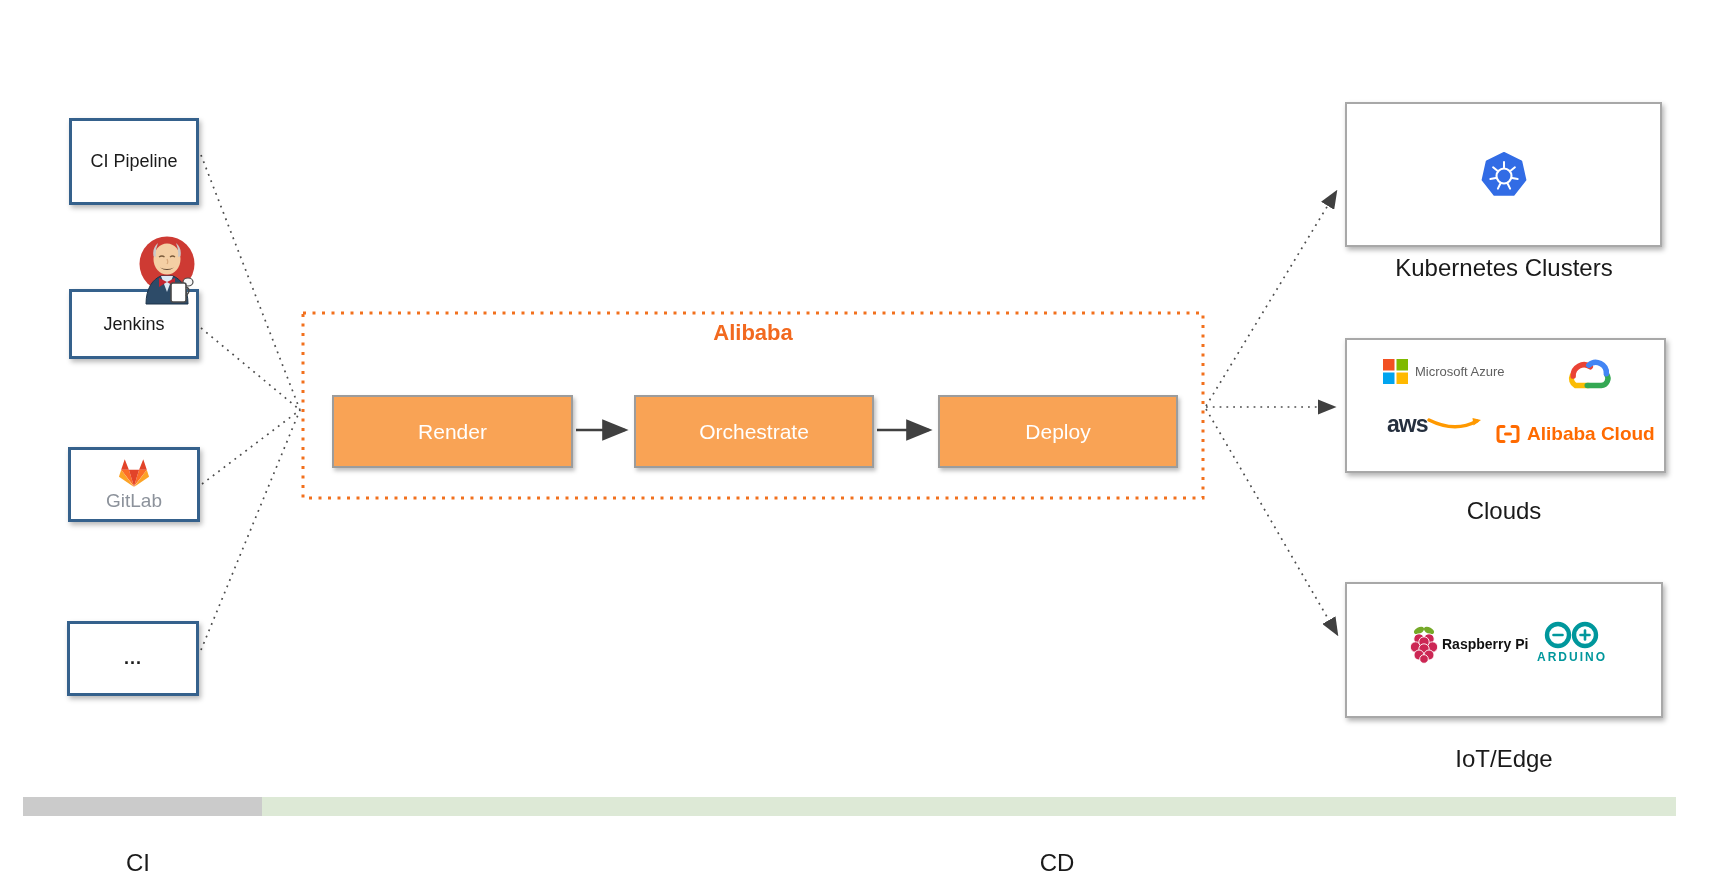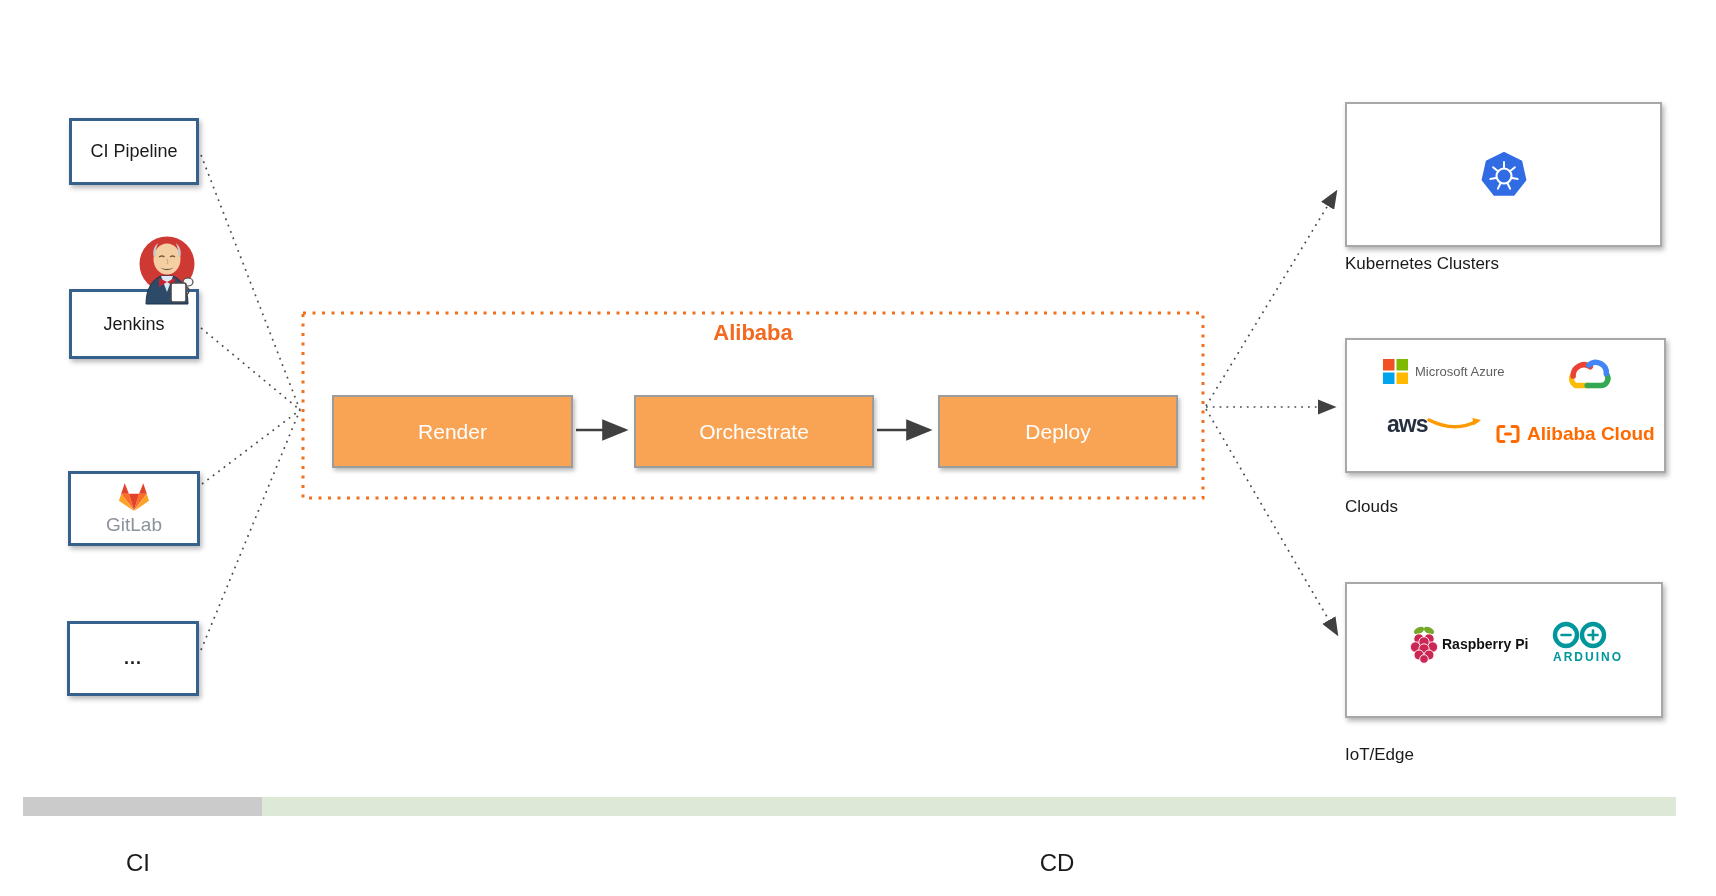--- a/index.html
+++ b/index.html
@@ -5,63 +5,63 @@
   html,body{margin:0;padding:0;background:#fff;}
   #canvas{position:relative;width:1716px;height:896px;background:#ffffff;overflow:hidden;
           font-family:"Liberation Sans",sans-serif;color:#1a1a1a;}
   .abs{position:absolute;}
   #connector-layer{position:absolute;left:0;top:0;z-index:1;}
 
   
   .source-box{position:absolute;box-sizing:border-box;background:#fff;border:3px solid #35618C;
               box-shadow:2px 3px 5px rgba(0,0,0,.28);display:flex;align-items:center;justify-content:center;
               font-size:18px;z-index:2;}
-  #box-ci-pipeline{left:69px;top:118px;width:130px;height:67px;}
+  #box-ci-pipeline{left:69px;top:118px;width:130px;height:87px;}
   #box-jenkins{left:69px;top:289px;width:130px;height:70px;}
-  #box-gitlab{left:68px;top:447px;width:132px;height:75px;flex-direction:column;gap:1px;margin-top:24px;}
+  #box-gitlab{left:68px;top:447px;width:132px;height:75px;flex-direction:column;gap:1px;}
   #box-more{left:67px;top:621px;width:132px;height:75px;font-weight:bold;letter-spacing:1px;}
   #jenkins-mascot{left:134px;top:226px;width:66px;height:82px;z-index:3;}
   .gitlab-word{font-size:19px;color:#8C929B;margin-top:1px;}
 
   
   #kubevela-title{left:303px;top:320px;width:900px;text-align:center;font-size:22px;font-weight:bold;
                   color:#F2691F;z-index:2;}
   .step-box{position:absolute;top:395px;height:73px;box-sizing:border-box;background:#F9A355;
             border:2px solid #9C9C9C;box-shadow:2px 3px 4px rgba(0,0,0,.25);display:flex;align-items:center;
             justify-content:center;color:#fff;font-size:21px;z-index:2;}
   #step-render{left:332px;width:241px;}
   #step-orchestrate{left:634px;width:240px;}
   #step-deploy{left:938px;width:240px;}
 
   
   .target-box{position:absolute;box-sizing:border-box;background:#fff;border:2px solid #A8A8A8;
               box-shadow:2px 3px 5px rgba(0,0,0,.3);z-index:2;}
   #box-kubernetes{left:1345px;top:102px;width:317px;height:145px;display:flex;align-items:center;justify-content:center;}
   #box-clouds{left:1345px;top:338px;width:321px;height:135px;}
   #box-iot{left:1345px;top:582px;width:318px;height:136px;}
-  .target-label{position:absolute;left:1345px;width:318px;text-align:left;font-size:17px;z-index:2;}
+  .target-label{position:absolute;left:1345px;width:318px;text-align:center;font-size:24px;z-index:2;}
   #label-kubernetes{top:254px;}
   #label-clouds{top:497px;}
   #label-iot{top:745px;}
 
   
   .logo{position:absolute;display:flex;align-items:center;}
   #azure-logo{left:36px;top:19px;gap:7px;}
   .azure-text{font-size:13px;color:#5F5F5F;}
   #gcloud-logo{left:216px;top:12px;}
   #aws-logo{left:40px;top:74px;flex-direction:row;align-items:center;gap:0;}
   .aws-text{font-size:23px;font-weight:bold;color:#252F3E;letter-spacing:-1px;line-height:20px;}
   #alibaba-logo{left:148px;top:83px;gap:6px;}
   .alibaba-text{font-size:19px;font-weight:bold;color:#FF6A00;white-space:nowrap;}
 
   
   #raspberry-logo{left:62px;top:40px;gap:3px;}
   .raspberry-text{font-size:14px;font-weight:bold;color:#111;}
   #arduino-logo{left:190px;top:36px;flex-direction:column;align-items:center;gap:1px;}
-  .arduino-text{font-size:12px;font-weight:bold;color:#00979C;letter-spacing:2px;line-height:12px;margin-left:16px;}
+  .arduino-text{font-size:12px;font-weight:bold;color:#00979C;letter-spacing:2px;line-height:12px;}
 
   
   #bar-ci{left:23px;top:797px;width:239px;height:19px;background:#CBCBCB;z-index:2;}
   #bar-cd{left:262px;top:797px;width:1414px;height:19px;background:#DDE9D6;z-index:2;}
   .phase-label{position:absolute;top:849px;width:90px;text-align:center;font-size:24px;z-index:2;}
   #label-ci{left:93px;}
   #label-cd{left:1012px;}
 </style>
 </head>
 <body>

